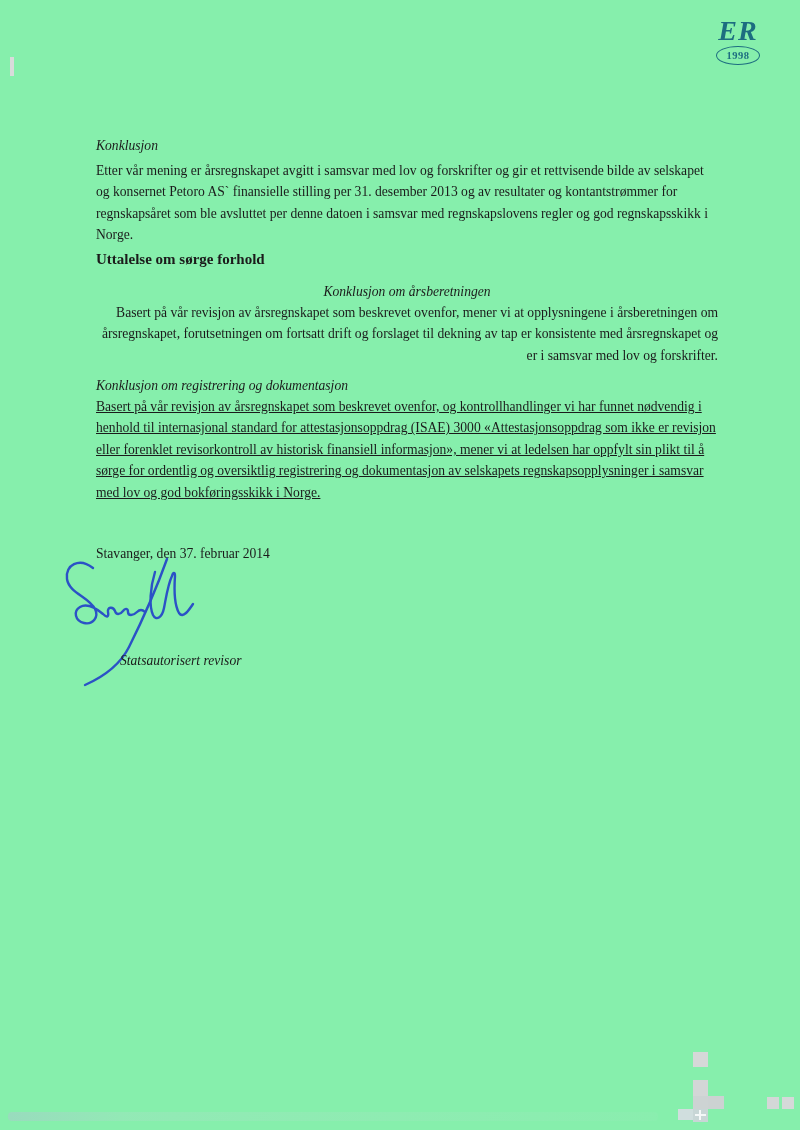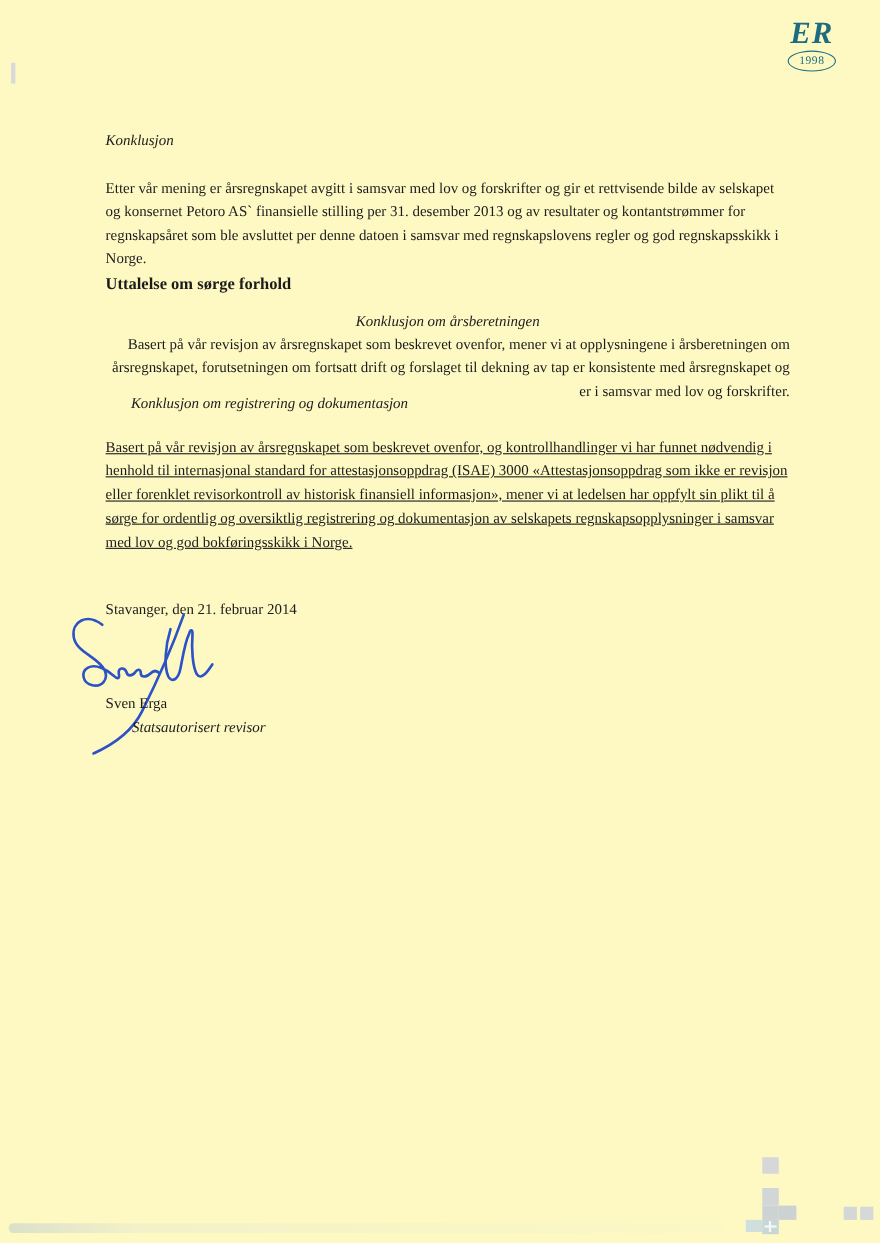--- a/index.html
+++ b/index.html
@@ -1,51 +1,51 @@
 <!DOCTYPE html>
 <html><head>
 <meta charset="utf-8">
 <style>
   html,body{margin:0;padding:0;background:#e9e9e9;}
   .page{
     position:relative;
     width:800px;height:1130px;
-    background:#fef9c3;
+    background:#86efac;
     margin:0 auto;
     overflow:hidden;
     font-family:"Liberation Serif","DejaVu Serif",serif;
     color:#1b1b1b;
   }
   
   .logo{position:absolute;left:714px;top:18px;width:48px;text-align:center;}
   .logo .er{
     font-size:28px;font-weight:bold;font-style:italic;
     color:#1d6d80;letter-spacing:1px;line-height:26px;
     font-family:"Liberation Serif","DejaVu Serif",serif;
   }
   .logo .oval{
     margin:2px auto 0;width:42px;height:17px;
     border:1.6px solid #1d6d80;border-radius:50%;
     display:flex;align-items:center;justify-content:center;
   }
   .logo .year{
-    font-size:10.5px;font-weight:normal;color:#1d6d80;
+    font-size:10.5px;font-weight:bold;color:#1d6d80;
     letter-spacing:.5px;line-height:10px;
   }
   
   .tblock{position:absolute;left:96px;width:622px;font-size:13.6px;line-height:21.4px;}
   .h-italic{font-style:italic;}
   .h-bold{font-weight:bold;font-size:15px;}
   
-  #h-konklusjon{top:117px;}
+  #h-konklusjon{top:135px;}
   #p-konklusjon{top:160px;}
   #h-uttalelse{top:249px;}
   #h-arsberetning{top:281px;text-align:center;}
   #p-arsberetning{top:302px;text-align:right;}
-  #h-registrering{top:356px;margin-left:23px;}
+  #h-registrering{top:375px;}
   #p-registrering{top:396px;text-decoration:underline;}
   #place-date{top:543px;}
   #sig-name{top:629px;}
   #sig-title{top:650px;font-style:italic;margin-left:24px;}
   
   .signature{position:absolute;left:55px;top:556px;width:160px;height:134px;}
   
   .art{position:absolute;}
   .edge-bar{left:10px;top:57px;width:4px;height:19px;background:#d9dbdb;}
   .sq1{left:693px;top:1052px;width:15px;height:15px;background:#d6d8d8;}
@@ -84,21 +84,21 @@
   <div class="tblock h-bold" id="h-uttalelse">Uttalelse om sørge forhold</div>
 
   <div class="tblock h-italic" id="h-arsberetning">Konklusjon om årsberetningen</div>
 
   <div class="tblock" id="p-arsberetning">Basert på vår revisjon av årsregnskapet som beskrevet ovenfor, mener vi at opplysningene i årsberetningen om årsregnskapet, forutsetningen om fortsatt drift og forslaget til dekning av tap er konsistente med årsregnskapet og er i samsvar med lov og forskrifter.</div>
 
   <div class="tblock h-italic" id="h-registrering">Konklusjon om registrering og dokumentasjon</div>
 
   <div class="tblock" id="p-registrering">Basert på vår revisjon av årsregnskapet som beskrevet ovenfor, og kontrollhandlinger vi har funnet nødvendig i henhold til internasjonal standard for attestasjonsoppdrag (ISAE) 3000 «Attestasjonsoppdrag som ikke er revisjon eller forenklet revisorkontroll av historisk finansiell informasjon», mener vi at ledelsen har oppfylt sin plikt til å sørge for ordentlig og oversiktlig registrering og dokumentasjon av selskapets regnskapsopplysninger i samsvar med lov og god bokføringsskikk i Norge.</div>
 
-  <div class="tblock" id="place-date">Stavanger, den 21. februar 2014</div>
+  <div class="tblock" id="place-date">Stavanger, den 37. februar 2014</div>
 
   <svg class="signature" viewBox="0 0 160 134" fill="none" stroke="#2b52c6" stroke-width="2.4" stroke-linecap="round" stroke-linejoin="round">
 
     <path d="M 38 12
              C 24 1, 10 9, 12 23
              C 14 37, 34 41, 40 53
              C 44 61, 38 69, 29 67
              C 20 65, 18 55, 25 51
              C 32 47, 42 53, 48 58
              C 52 62, 54 61, 53 56
@@ -114,21 +114,20 @@
              C 111 42, 113 28, 117 20
              C 118 16, 120 16, 120 20
              C 119 34, 120 50, 124 57
              C 128 63, 134 54, 138 48"></path>
 
     <path d="M 112 3
              C 102 31, 88 63, 74 91
              C 65 109, 48 121, 30 129"></path>
   </svg>
 
-  <div class="tblock" id="sig-name">Sven Erga</div>
 
   <div class="tblock" id="sig-title">Statsautorisert revisor</div>
 
   <div class="art edge-bar"></div>
   <div class="art sq1"></div>
   <div class="art sq2"></div>
   <div class="art sq3"></div>
   <div class="art sq4"></div>
   <div class="art sq5"></div>
   <div class="art sq6"></div>

